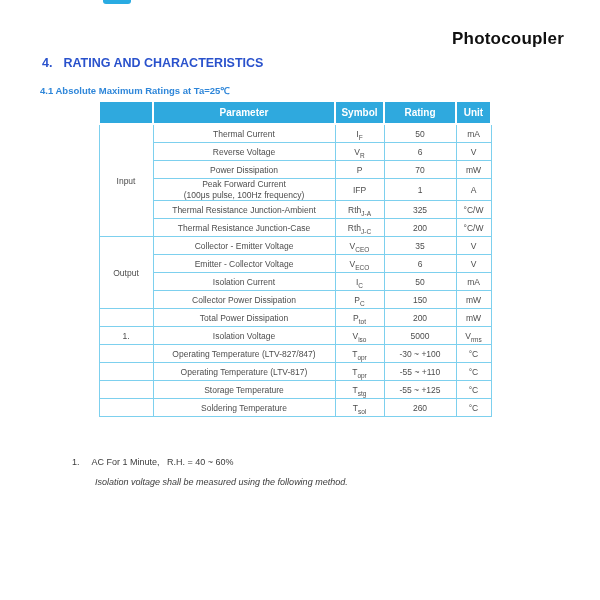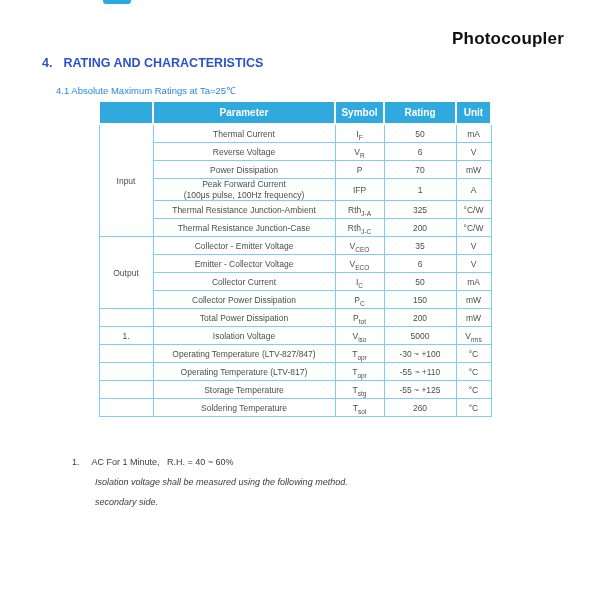--- a/index.html
+++ b/index.html
@@ -14,22 +14,22 @@
   .doc-title {
     position:absolute; top:-10px; right:36px; text-align:center;
     font-weight:bold; font-size:17px; line-height:19.5px; color:#101010;
     white-space:pre; letter-spacing:0.2px;
   }
   .sec-heading {
     position:absolute; left:42px; top:56px; color:#2a52cc;
     font-weight:bold; font-size:12.5px; display:flex; gap:11px;
   }
   .sub-heading {
-    position:absolute; left:56px; top:84px; color:#2e86d9;
-    font-weight:normal; font-size:9.5px;
+    position:absolute; left:40px; top:84px; color:#2e86d9;
+    font-weight:bold; font-size:9.5px;
   }
   table.ratings {
     position:absolute; left:98px; top:100px; width:392px;
     border-collapse:collapse; table-layout:fixed;
   }
   table.ratings th {
     background:#2fa9de; color:#ffffff; font-size:10px; font-weight:bold;
     height:21px; border:2px solid #ffffff; padding:0;
   }
   table.ratings td {
@@ -129,21 +129,21 @@
       <td>35</td>
       <td>V</td>
     </tr>
     <tr>
       <td>Emitter - Collector Voltage</td>
       <td><span>V</span><sub>ECO</sub></td>
       <td>6</td>
       <td>V</td>
     </tr>
     <tr>
-      <td>Collector Current</td>
+      <td>Isolation Current</td>
       <td><span>I</span><sub>C</sub></td>
       <td>50</td>
       <td>mA</td>
     </tr>
     <tr>
       <td>Collector Power Dissipation</td>
       <td><span>P</span><sub>C</sub></td>
       <td>150</td>
       <td>mW</td>
     </tr>
@@ -192,15 +192,14 @@
   </tbody>
 </table>
 
 <div class="notes">
   <div class="note-first">
     <span>1.</span>
     <span>AC For 1 Minute,   R.H. = 40 ~ 60%</span>
   </div>
   <div class="note-body">
     <p>Isolation voltage shall be measured using the following method.</p>
-    <p class="indent2">secondary side.</p>
   </div>
 </div>
 
 </body></html>

